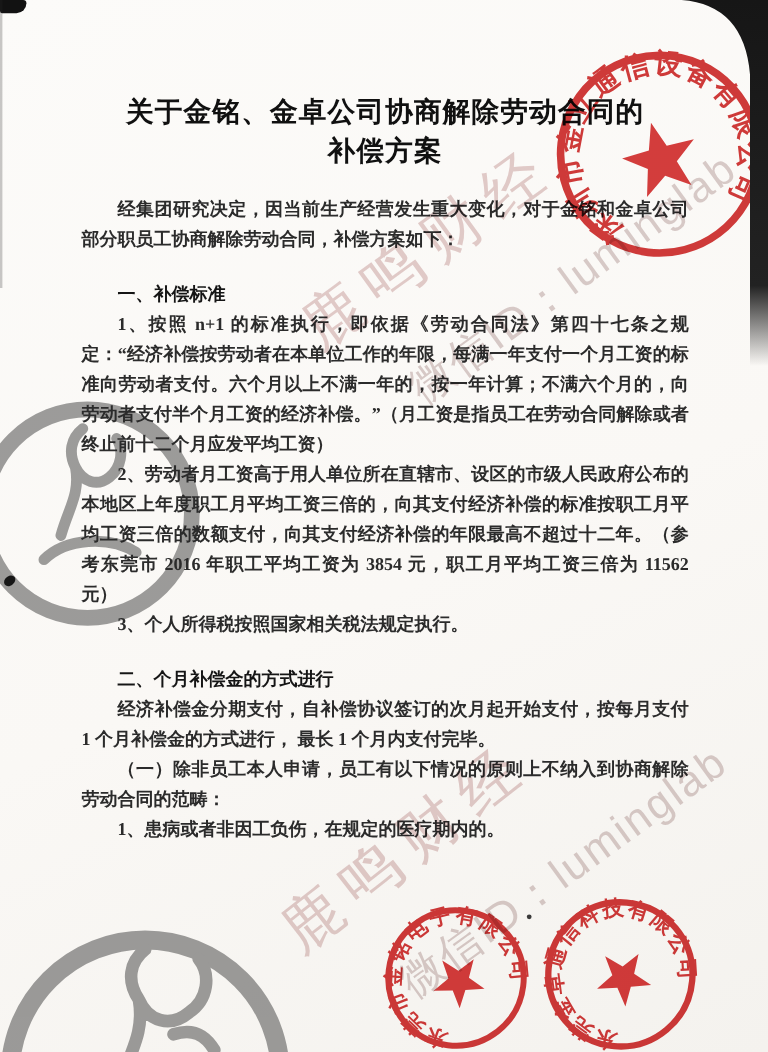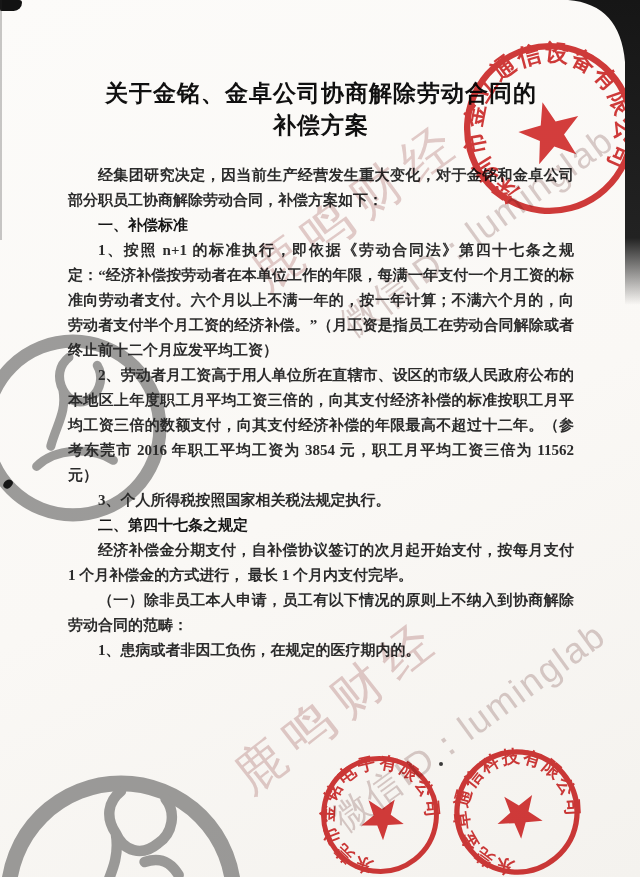--- a/index.html
+++ b/index.html
@@ -6,21 +6,21 @@
   .stage{position:relative;width:640px;height:877px;overflow:hidden;background:#f3f1ee;
          font-family:"Liberation Serif","DejaVu Serif",serif;}
   .paper{position:absolute;inset:0;background:linear-gradient(155deg,#fcfbf9 0%,#faf8f5 55%,#f4f2ee 100%);}
 
   
   .doc{position:absolute;left:68px;top:78px;width:506px;color:#2b2b2b;
        font-size:15px;line-height:25px;text-align:justify;z-index:30;}
   .doc .title{font-size:23px;line-height:32px;font-weight:700;color:#101010;
               text-align:center;letter-spacing:1px;margin:0 0 21px 0;}
   .doc p{margin:0;text-indent:2em;font-weight:bold;}
-  .doc p.h{font-weight:700;color:#151515;}
+  .doc p.h{font-weight:700;color:#151515;margin-top:21px;}
 
   
   .wm{position:absolute;white-space:nowrap;z-index:40;mix-blend-mode:multiply;pointer-events:none;}
   .wm.brand{font-family:"Liberation Sans","DejaVu Sans",sans-serif;font-size:50px;letter-spacing:12px;
             color:rgba(205,165,165,0.55);font-weight:400;}
   .wm.wechat{font-family:"Liberation Sans","DejaVu Sans",sans-serif;font-size:36px;letter-spacing:2px;
              color:rgba(184,158,158,0.50);}
   .rot{transform:translate(-50%,-50%) rotate(-36deg);}
   .rot38{transform:translate(-50%,-50%) rotate(-38deg);}
 
@@ -58,21 +58,21 @@
     <div class="title">
       <div>关于金铭、金卓公司协商解除劳动合同的</div>
       <div>补偿方案</div>
     </div>
     <div>
         <p class="p">经集团研究决定，因当前生产经营发生重大变化，对于金铭和金卓公司部分职员工协商解除劳动合同，补偿方案如下：</p>
         <p class="h">一、补偿标准</p>
         <p class="p">1、按照 n+1 的标准执行，即依据《劳动合同法》第四十七条之规定：“经济补偿按劳动者在本单位工作的年限，每满一年支付一个月工资的标准向劳动者支付。六个月以上不满一年的，按一年计算；不满六个月的，向劳动者支付半个月工资的经济补偿。”（月工资是指员工在劳动合同解除或者终止前十二个月应发平均工资）</p>
         <p class="p">2、劳动者月工资高于用人单位所在直辖市、设区的市级人民政府公布的本地区上年度职工月平均工资三倍的，向其支付经济补偿的标准按职工月平均工资三倍的数额支付，向其支付经济补偿的年限最高不超过十二年。（参考东莞市 2016 年职工平均工资为 3854 元，职工月平均工资三倍为 11562 元）</p>
         <p class="p">3、个人所得税按照国家相关税法规定执行。</p>
-        <p class="h">二、第四十七条之规定</p>
+        <p class="h">二、个月补偿金的方式进行</p>
         <p class="p">经济补偿金分期支付，自补偿协议签订的次月起开始支付，按每月支付 1 个月补偿金的方式进行， 最长 1 个月内支付完毕。</p>
         <p class="p">（一）除非员工本人申请，员工有以下情况的原则上不纳入到协商解除劳动合同的范畴：</p>
         <p class="p">1、患病或者非因工负伤，在规定的医疗期内的。</p>
       </div>
   </div>
 
   <div class="wm brand rot" style="left:357px;top:206px">鹿鸣财经</div>
   <div class="wm wechat rot" style="left:478px;top:232px">微信ID：luminglab</div>
   <div class="wm brand rot38" style="left:338px;top:706px">鹿鸣财经</div>
   <div class="wm wechat rot" style="left:470px;top:727px">微信ID：luminglab</div>

